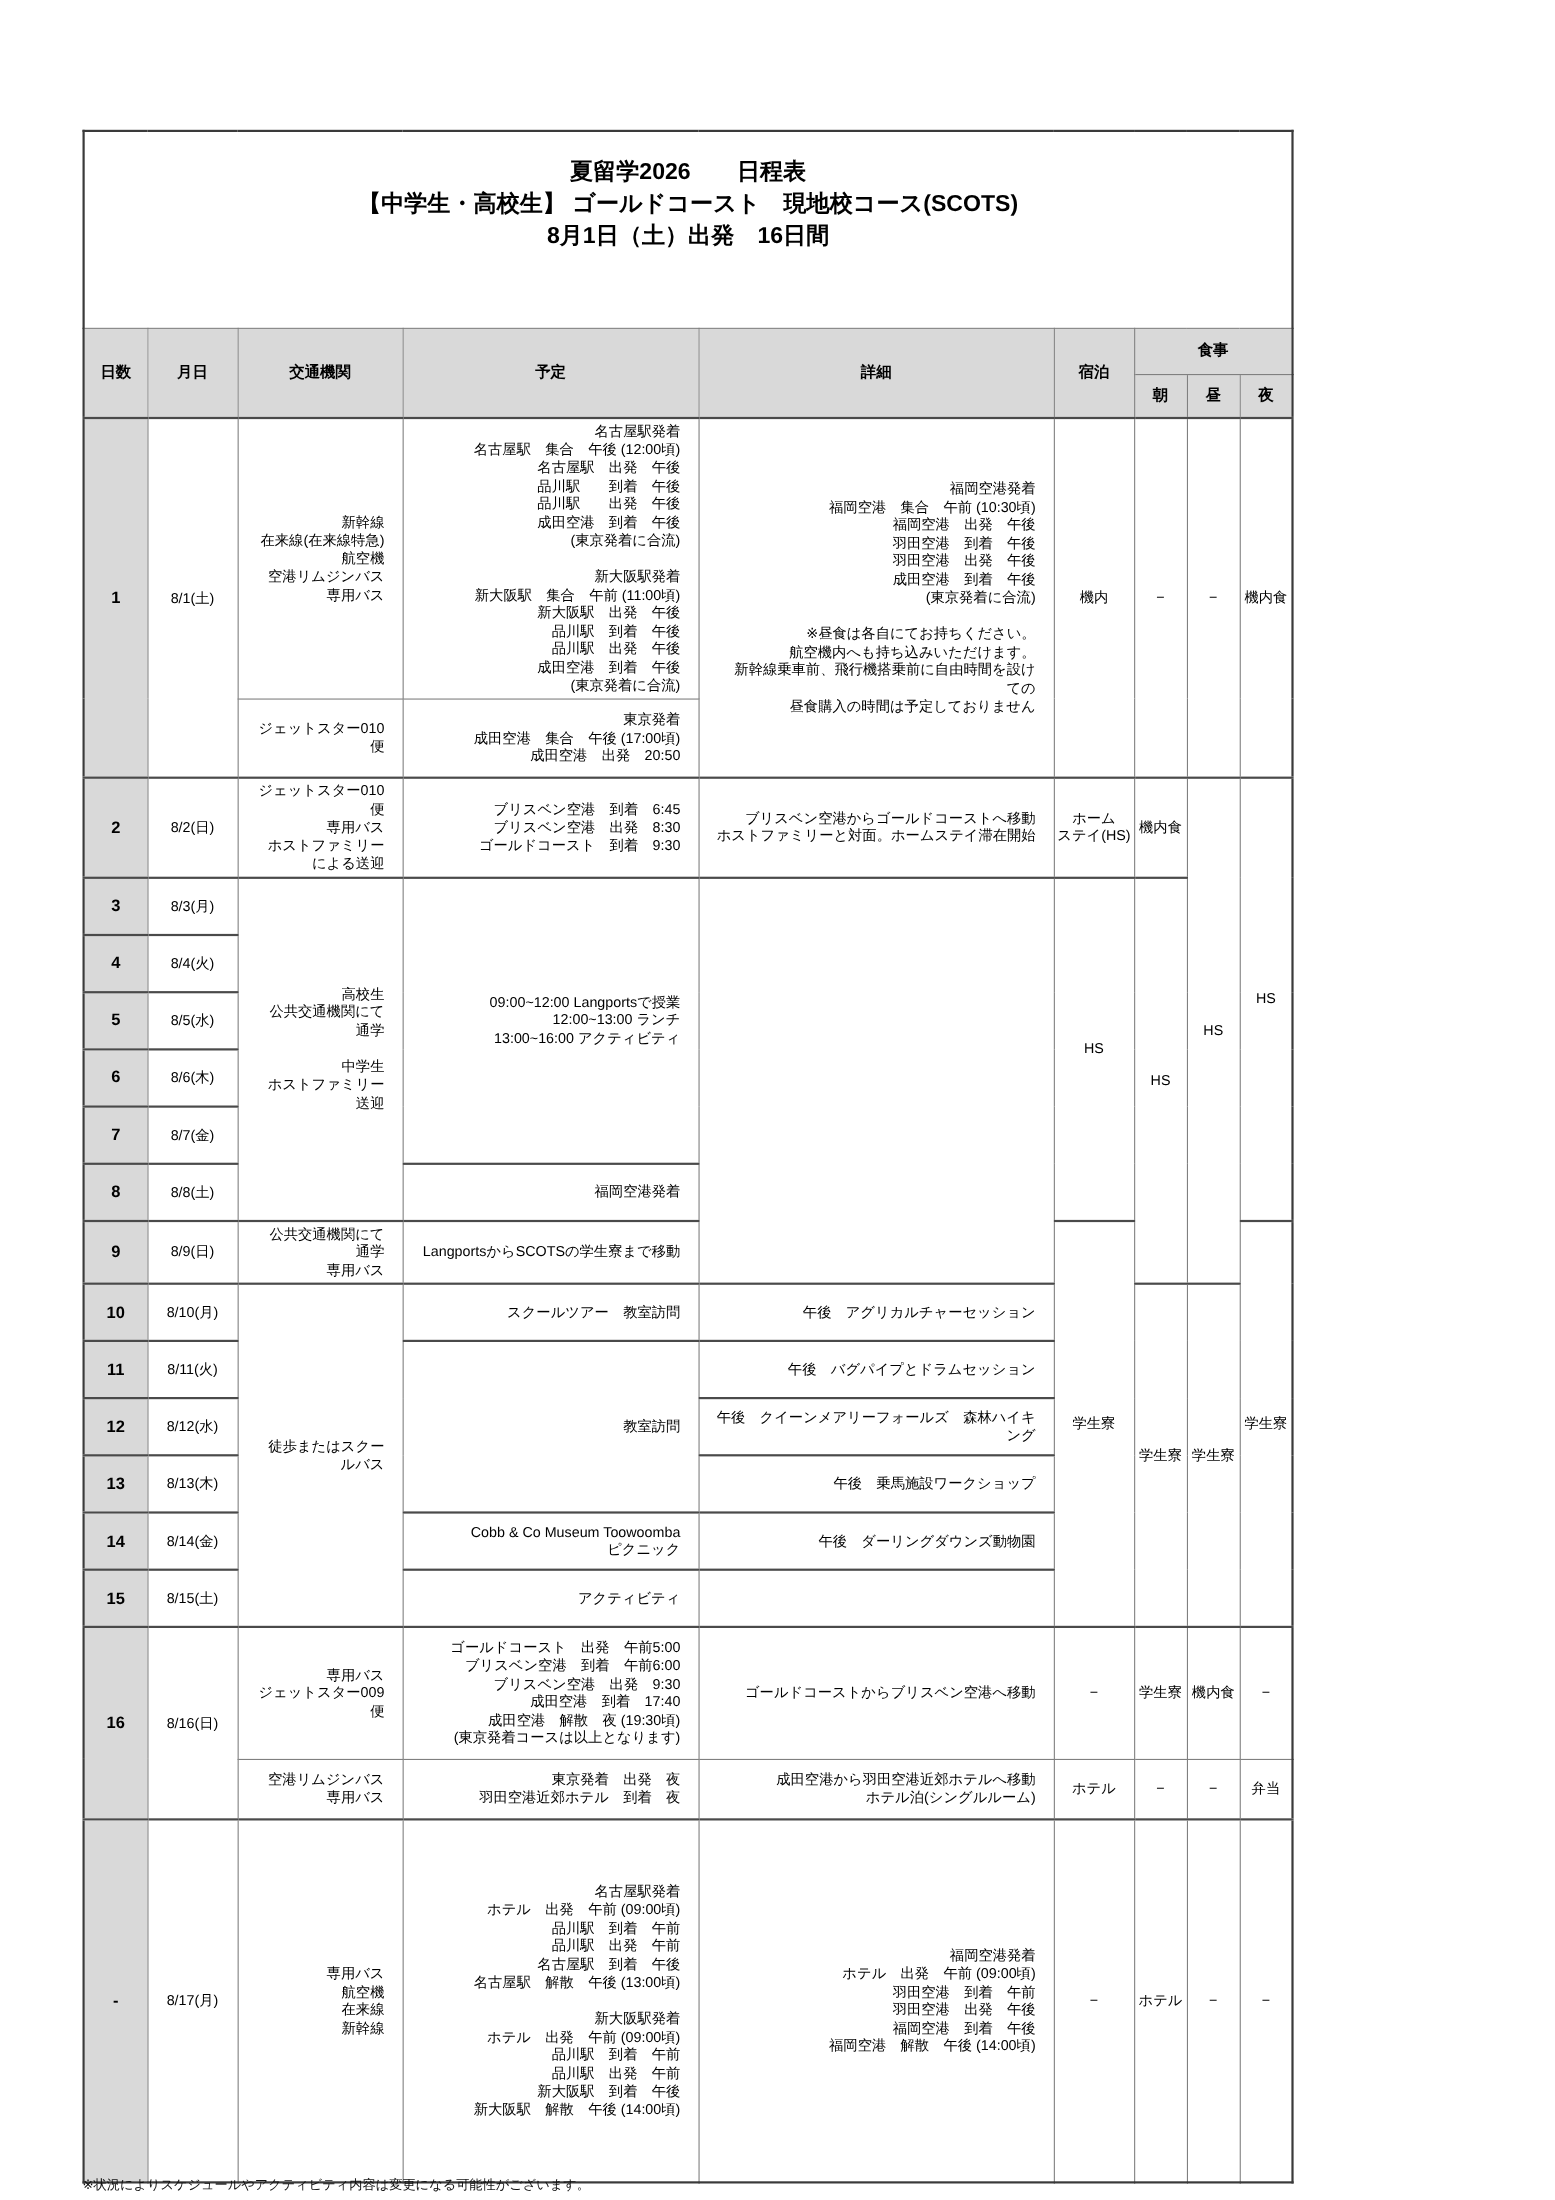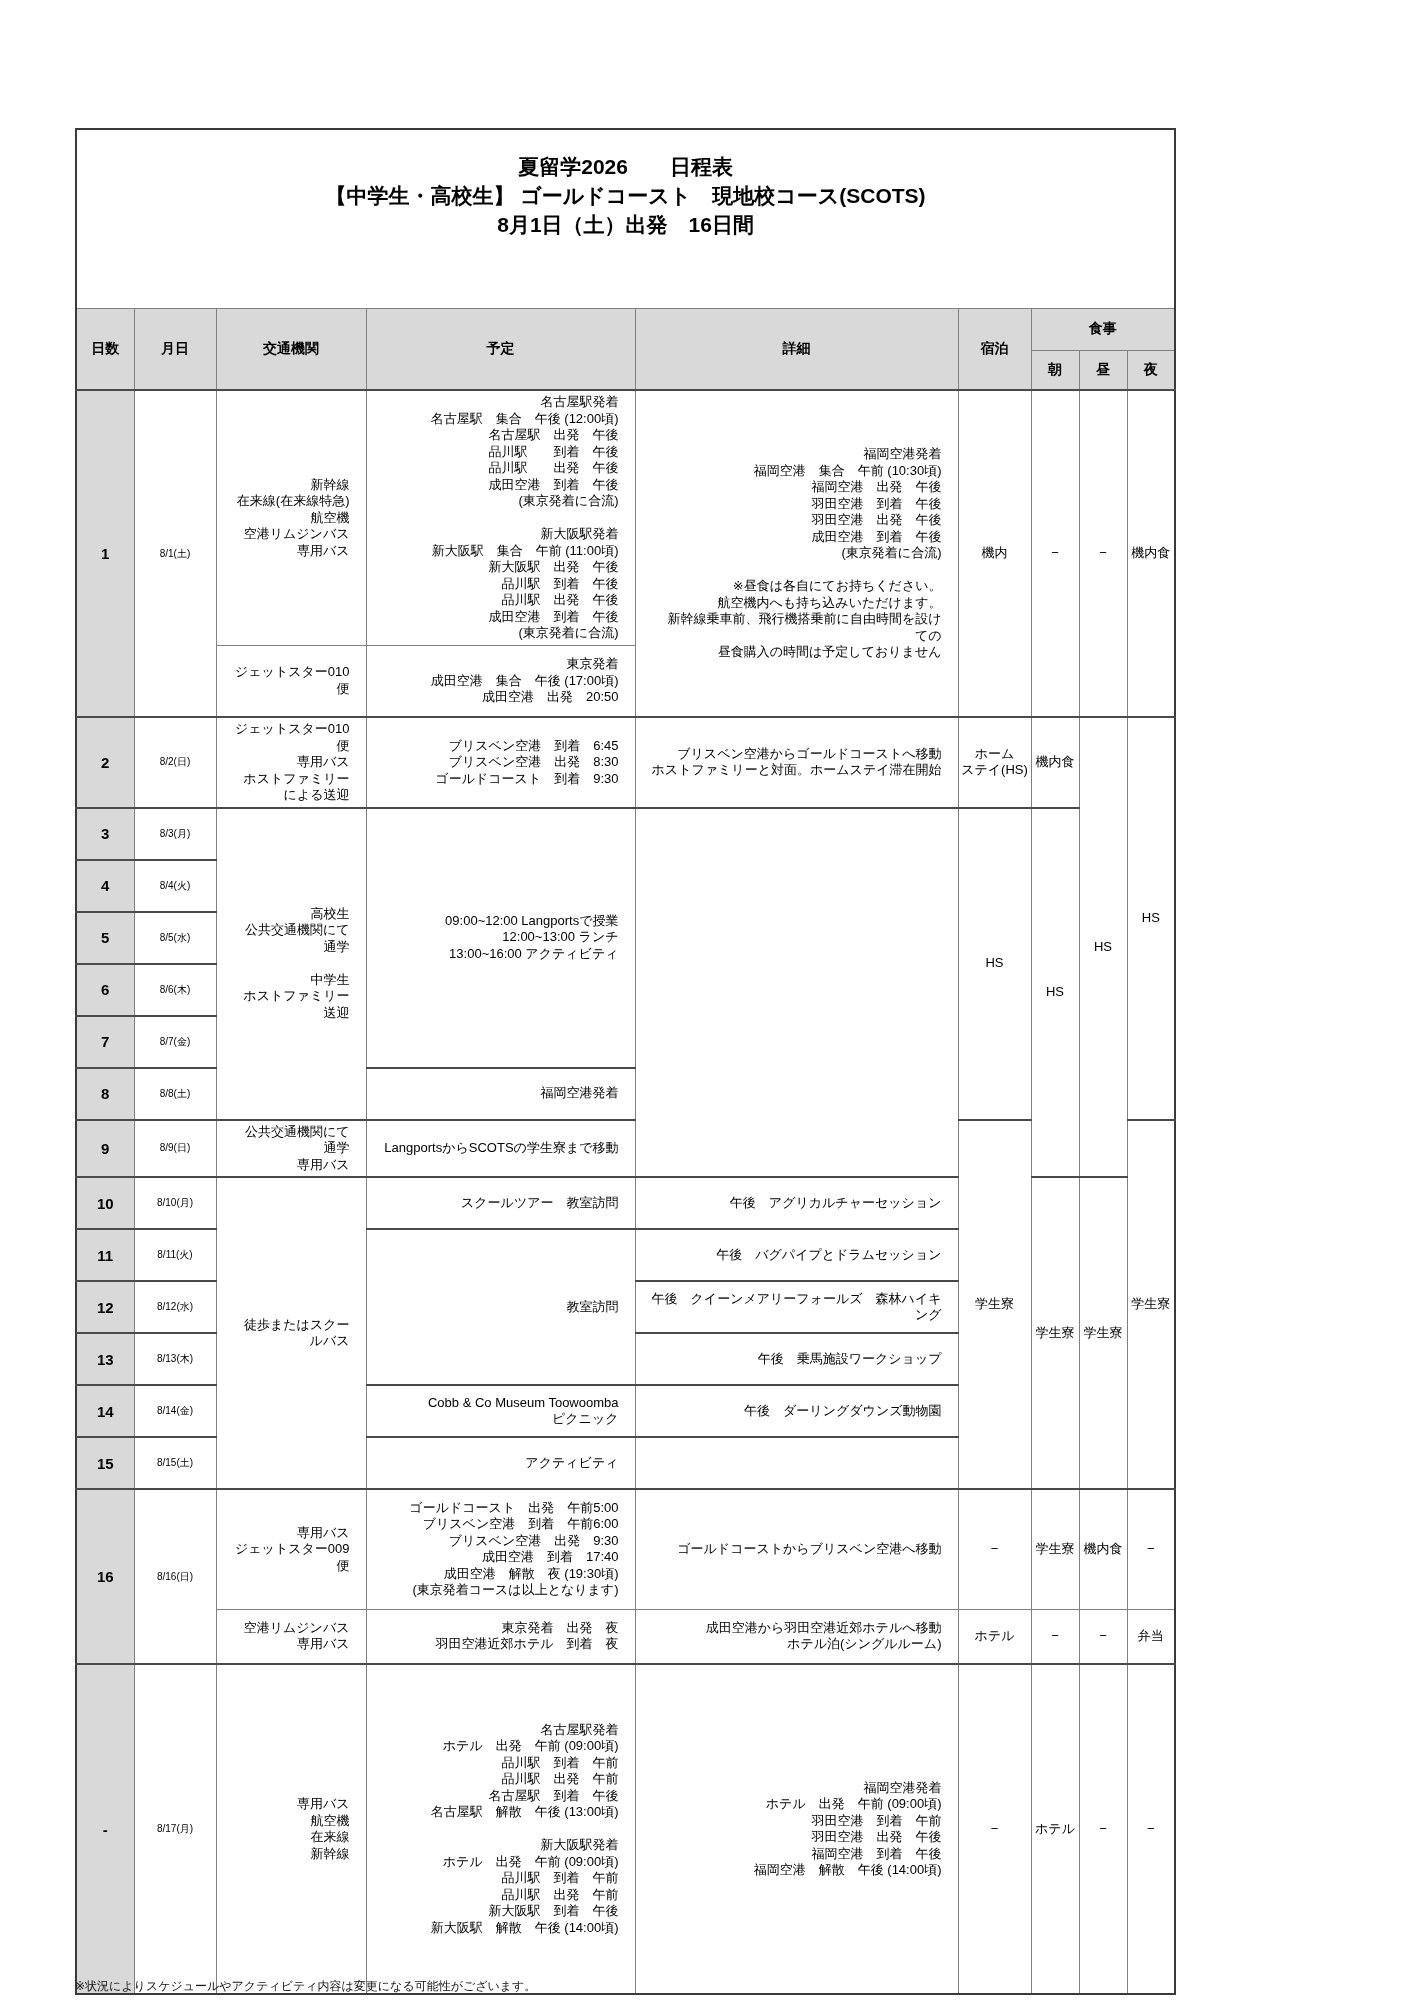--- a/index.html
+++ b/index.html
@@ -1,27 +1,27 @@
 <!DOCTYPE html>
 <html><head>
 <meta charset="utf-8">
 <style>
   html,body{margin:0;padding:0;background:#ffffff;}
   #page{position:relative;width:1414px;height:2000px;background:#ffffff;
         font-family:"Liberation Sans","DejaVu Sans",sans-serif;color:#000;}
-  #sched-wrap{position:absolute;left:75px;top:128px;width:997px;}
+  #sched-wrap{position:absolute;left:75px;top:118px;width:997px;}
   table.sched{border-collapse:collapse;table-layout:fixed;width:1099px;}
   table.sched td, table.sched th{border:1px solid #808080;overflow:hidden;}
   table.sched{border:2px solid #3a3a3a;}
   tr.day > td{border-top:2px solid #4a4a4a;}
   th{background:#d9d9d9;font-size:14px;font-weight:bold;padding:2px;}
   td.title-cell{background:#fff;text-align:center;vertical-align:top;padding-top:22px;
     font-size:21px;font-weight:bold;line-height:29px;border-bottom:1px solid #808080;}
   td.num{background:#d9d9d9;font-weight:bold;text-align:center;font-size:15px;vertical-align:middle;}
-  td.date{text-align:center;font-size:10px;vertical-align:middle;padding:13px;}
+  td.date{text-align:center;font-size:13px;vertical-align:middle;padding:13px;}
   td.txt{text-align:right;font-size:13px;vertical-align:middle;padding:3px 16px;
          white-space:pre-line;line-height:1.27;}
   td.c{text-align:center;font-size:13px;vertical-align:middle;white-space:pre-line;line-height:1.25;padding:1px;margin-top:40px;}
   #footnotes{position:absolute;left:75px;top:1962px;font-size:12px;line-height:16px;color:#111;white-space:pre-line;}
 </style>
 </head>
 <body>
 
 <div id="page">
   <div id="sched-wrap">

